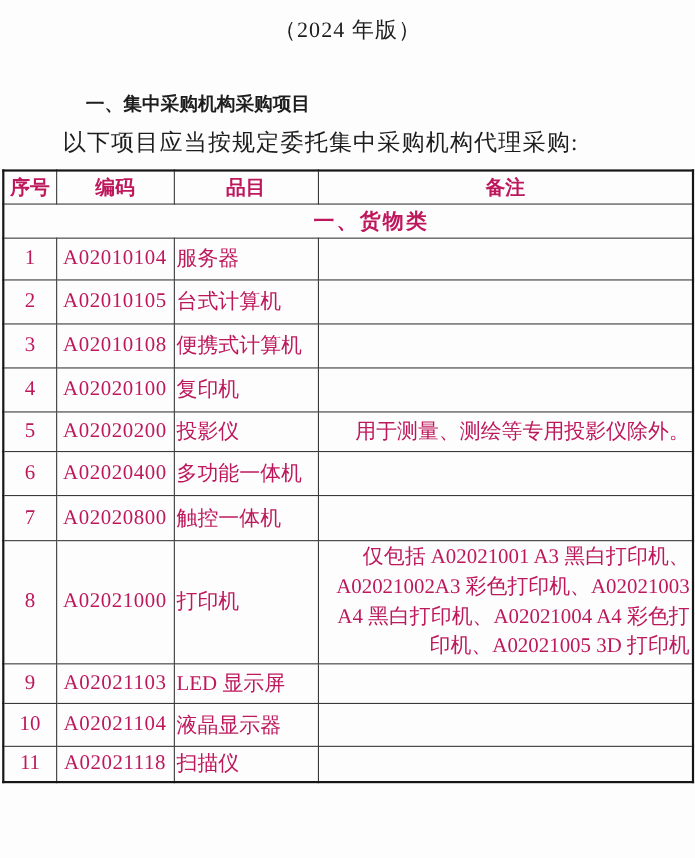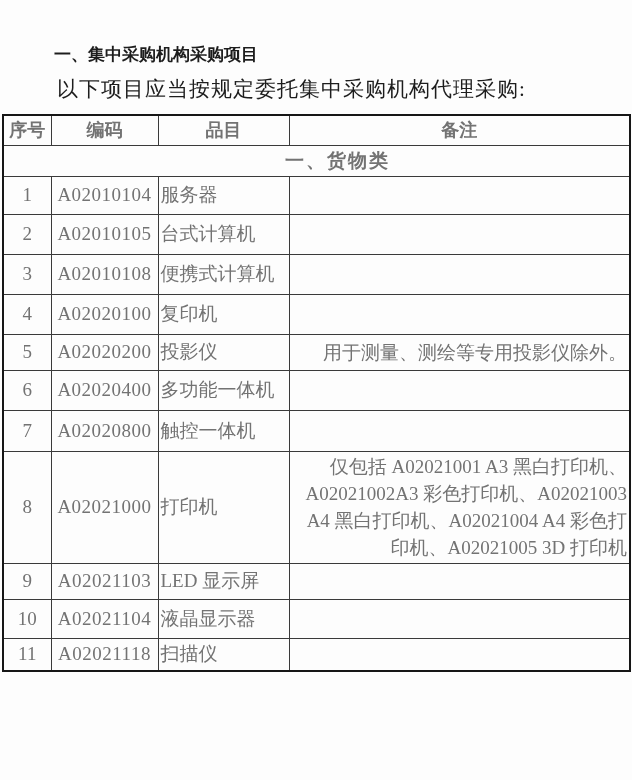--- a/index.html
+++ b/index.html
@@ -20,21 +20,21 @@
     letter-spacing:1px;
     font-family:"Liberation Serif","DejaVu Serif",serif;
   }
   .doc-subtitle{
     margin:16px 0 0 0;
     text-align:center;
     font-size:20px;line-height:24px;
     letter-spacing:1px;
   }
   .section-heading{
-    margin:45px 0 0 54px;
+    margin:45px 0 0 78px;
     font-size:17px;line-height:19px;
     font-weight:bold;
     font-family:"Liberation Sans","DejaVu Sans",sans-serif;
   }
   .intro-line{
     margin:13px 0 12px 57px;
     font-size:21px;line-height:25px;
     letter-spacing:1px;
   }
 
@@ -47,21 +47,21 @@
   }
   table.catalog col.c1{width:48px;}
   table.catalog col.c2{width:107px;}
   table.catalog col.c3{width:131px;}
   table.catalog col.c4{width:341px;}
   table.catalog th, table.catalog td{
     border:1px solid #3a3a3a;
     padding:0 2px;
     vertical-align:middle;
     font-size:19px;
-    color:#737373;
+    color:#be185d;
     overflow:hidden;
   }
   table.catalog thead tr{height:30px;}
   table.catalog th{
     font-family:"Liberation Sans","DejaVu Sans",sans-serif;
     font-weight:bold;
     font-size:18px;
     text-align:center;
   }
   tr.category-row{height:31px;}
@@ -93,20 +93,21 @@
   tbody tr:nth-child(10){height:36px;}
   tbody tr:nth-child(11){height:39px;}
   tbody tr:nth-child(12){height:33px;}
 </style>
 </head>
 <body>
 
 <div class="page">
 
 
+  <div class="doc-subtitle">（2024 年版）</div>
 
   <h2 class="section-heading">一、集中采购机构采购项目</h2>
 
   <p class="intro-line">以下项目应当按规定委托集中采购机构代理采购:</p>
 
   <table class="catalog">
     <colgroup>
       <col class="c1">
         <col class="c2">
         <col class="c3">

